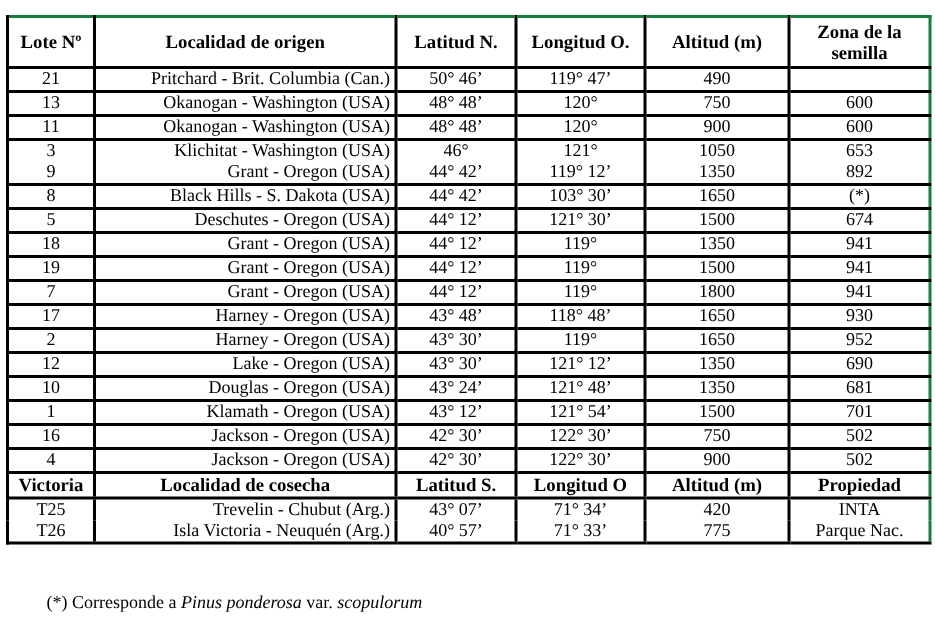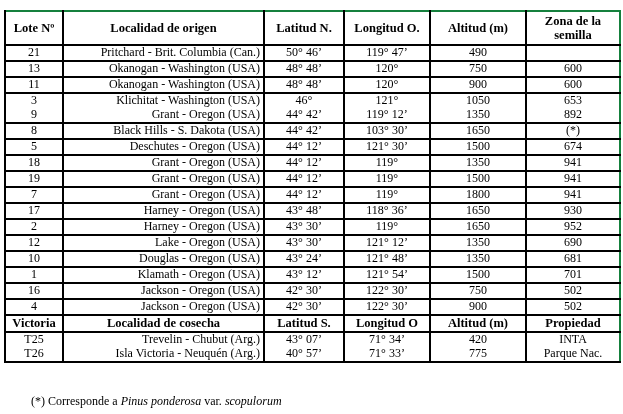--- a/index.html
+++ b/index.html
@@ -172,21 +172,21 @@
             <td class="left">Grant - Oregon (USA)</td>
             <td>44° 12’</td>
             <td>119°</td>
             <td>1800</td>
             <td>941</td>
           </tr>
           <tr>
             <td>17</td>
             <td class="left">Harney - Oregon (USA)</td>
             <td>43° 48’</td>
-            <td>118° 36’</td>
+            <td>118° 48’</td>
             <td>1650</td>
             <td>930</td>
           </tr>
           <tr>
             <td>2</td>
             <td class="left">Harney - Oregon (USA)</td>
             <td>43° 30’</td>
             <td>119°</td>
             <td>1650</td>
             <td>952</td>

